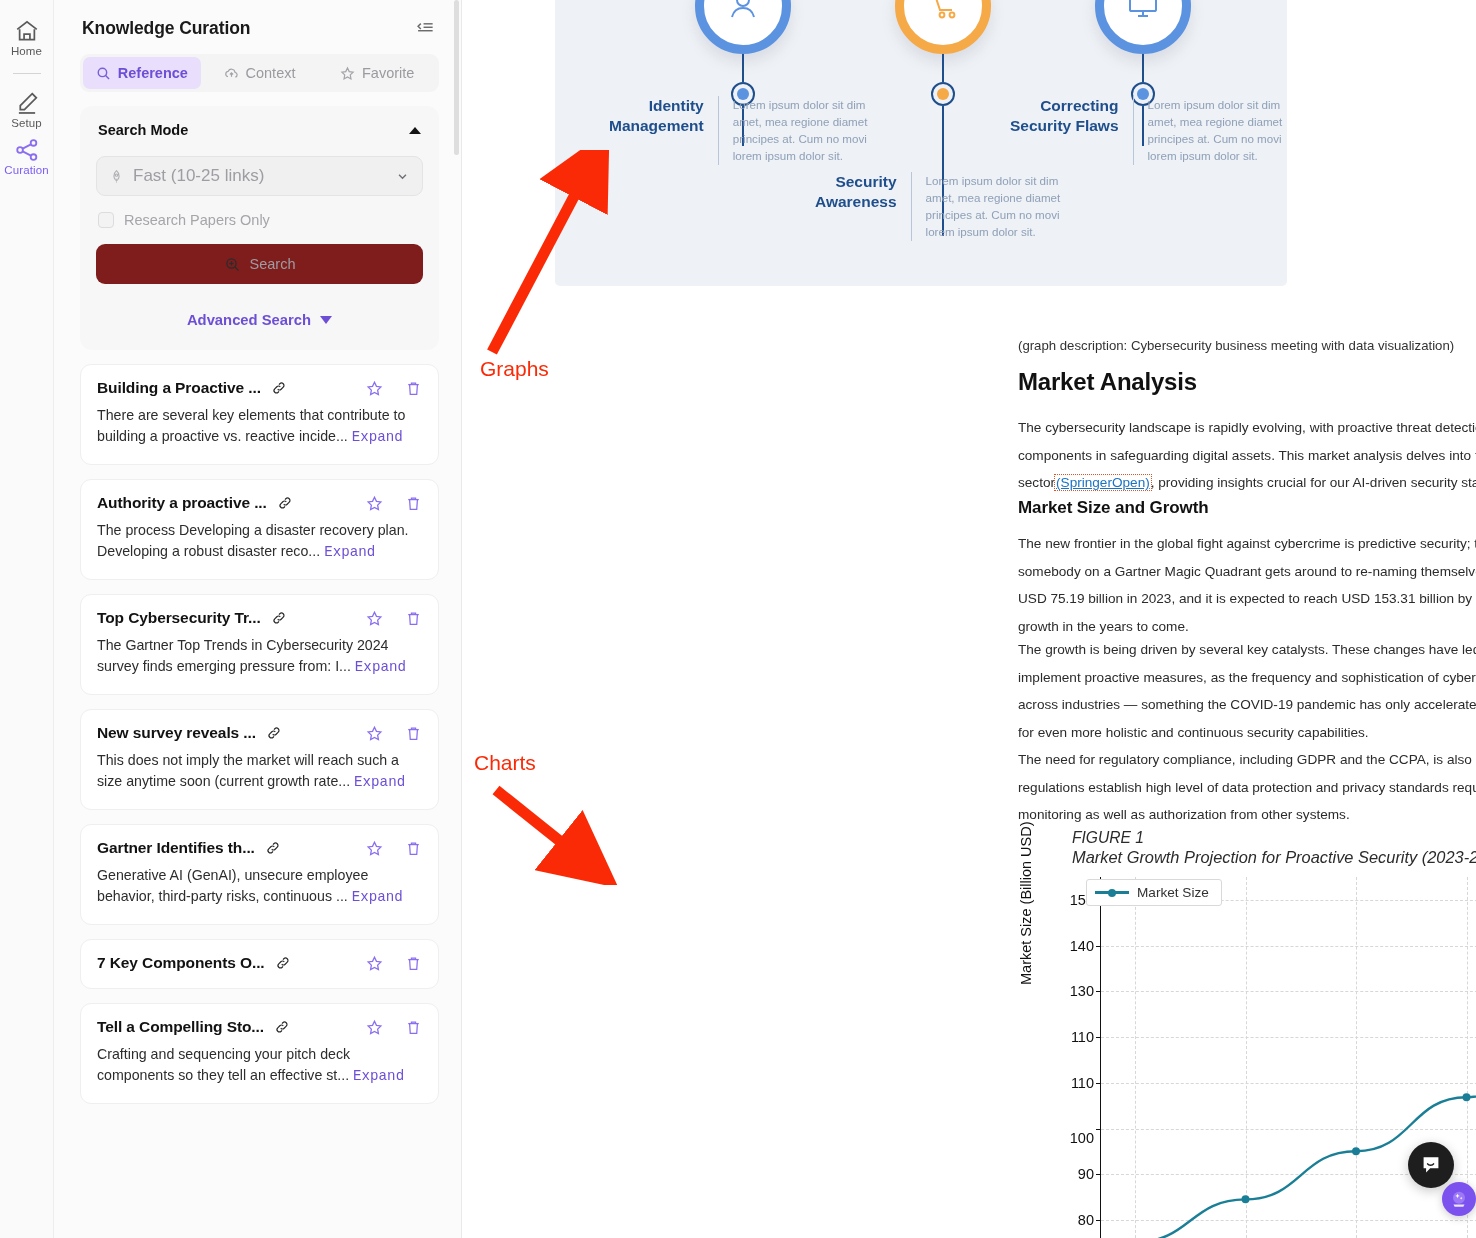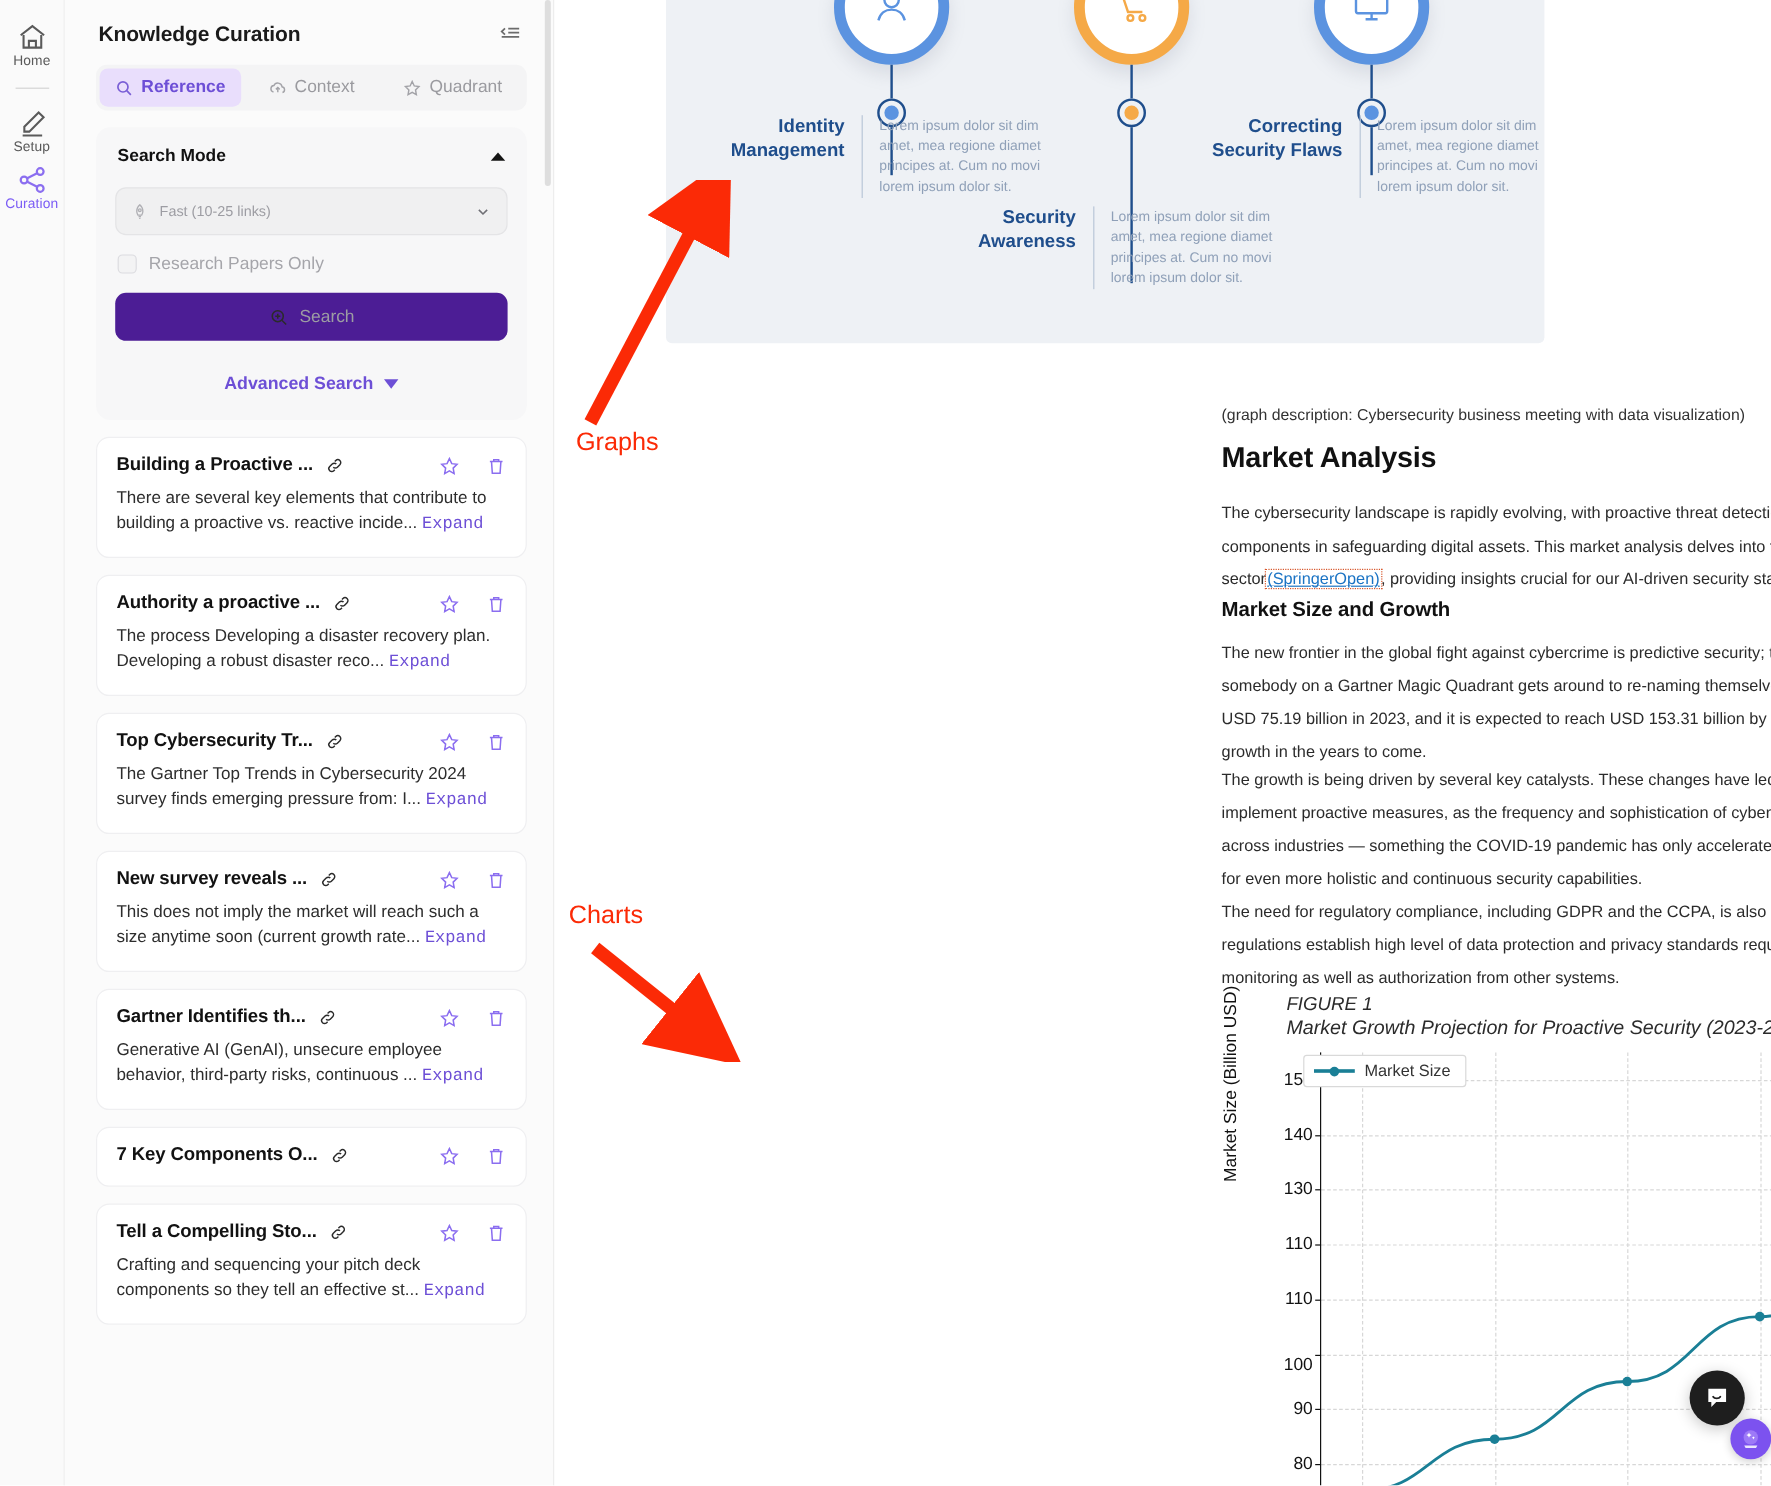--- a/index.html
+++ b/index.html
@@ -61,26 +61,26 @@
     padding: 16px 16px 22px 16px;
   }
   .sc-head { display: flex; align-items: center; justify-content: space-between; padding: 0 2px 0 2px; }
   .sc-title { font-size: 14.5px; font-weight: 700; color: #111; }
   .caret-up { width:0;height:0;border-left:6px solid transparent;border-right:6px solid transparent;border-bottom:7px solid #141414; cursor:pointer;}
   .select {
     margin-top: 18px; height: 40px;
     background: #f0f0f1; border: 1px solid #e4e4e6; border-radius: 9px;
     display: flex; align-items: center; padding: 0 12px; gap: 9px; cursor: pointer;
   }
-  .select .txt { font-size: 12px; color: #9d9da3; flex: 1; }
+  .select .txt { font-size: 17px; color: #9d9da3; flex: 1; }
   .chk-row { margin-top: 16px; display: flex; align-items: center; gap: 10px; padding-left: 2px; }
   .chk { width: 16px; height: 16px; border: 1px solid #dcdce0; border-radius: 4px; background:#f3f3f4; cursor:pointer;}
   .chk-label { font-size: 14.5px; color: #a5a5aa; }
   .searchbtn {
-    margin-top: 16px; height: 40px; background: #4c1d95; border-radius: 9px;
+    margin-top: 16px; height: 40px; background: #7f1d1d; border-radius: 9px;
     display: flex; align-items: center; justify-content: center; gap: 9px; cursor: pointer;
   }
   .searchbtn .txt { font-size: 14.5px; color: #9d9da3; }
   .adv { margin-top: 28px; display: flex; align-items: center; justify-content: center; gap: 9px; cursor: pointer; }
   .adv .txt { font-size: 14.8px; font-weight: 700; color: #6d4fd6; }
   .caret-dn { width:0;height:0;border-left:6px solid transparent;border-right:6px solid transparent;border-top:8px solid #6d4fd6;}
 
   .cards { margin: 14px 22px 0 26px; display: flex; flex-direction: column; gap: 14px; }
   .card {
     background: #fff; border: 1px solid #efeff1; border-radius: 11px;
@@ -230,21 +230,21 @@
           <path d="M5.2 14.2a3.6 3.6 0 0 1 .4-7.1 4.8 4.8 0 0 1 9.1 1.3 3.3 3.3 0 0 1 .5 6.4"></path>
           <path d="M10 9.4v5"></path>
             <path d="M7.9 11.3 10 9.2l2.1 2.1"></path>
         </svg>
         <span>Context</span>
       </div>
       <div class="tab">
         <svg class="ic" viewBox="0 0 20 20" fill="none" stroke="#a3a3a8" stroke-width="1.6">
           <path d="M10 2.6l2.3 4.9 5.2.7-3.8 3.7.9 5.3-4.6-2.6-4.6 2.6.9-5.3L2.5 8.2l5.2-.7z"></path>
         </svg>
-        <span>Quadrant</span>
+        <span>Favorite</span>
       </div>
     </div>
 
     <div class="searchcard">
       <div class="sc-head">
         <div class="sc-title">Search Mode</div>
         <div class="caret-up"></div>
       </div>
 
       <div class="select">

